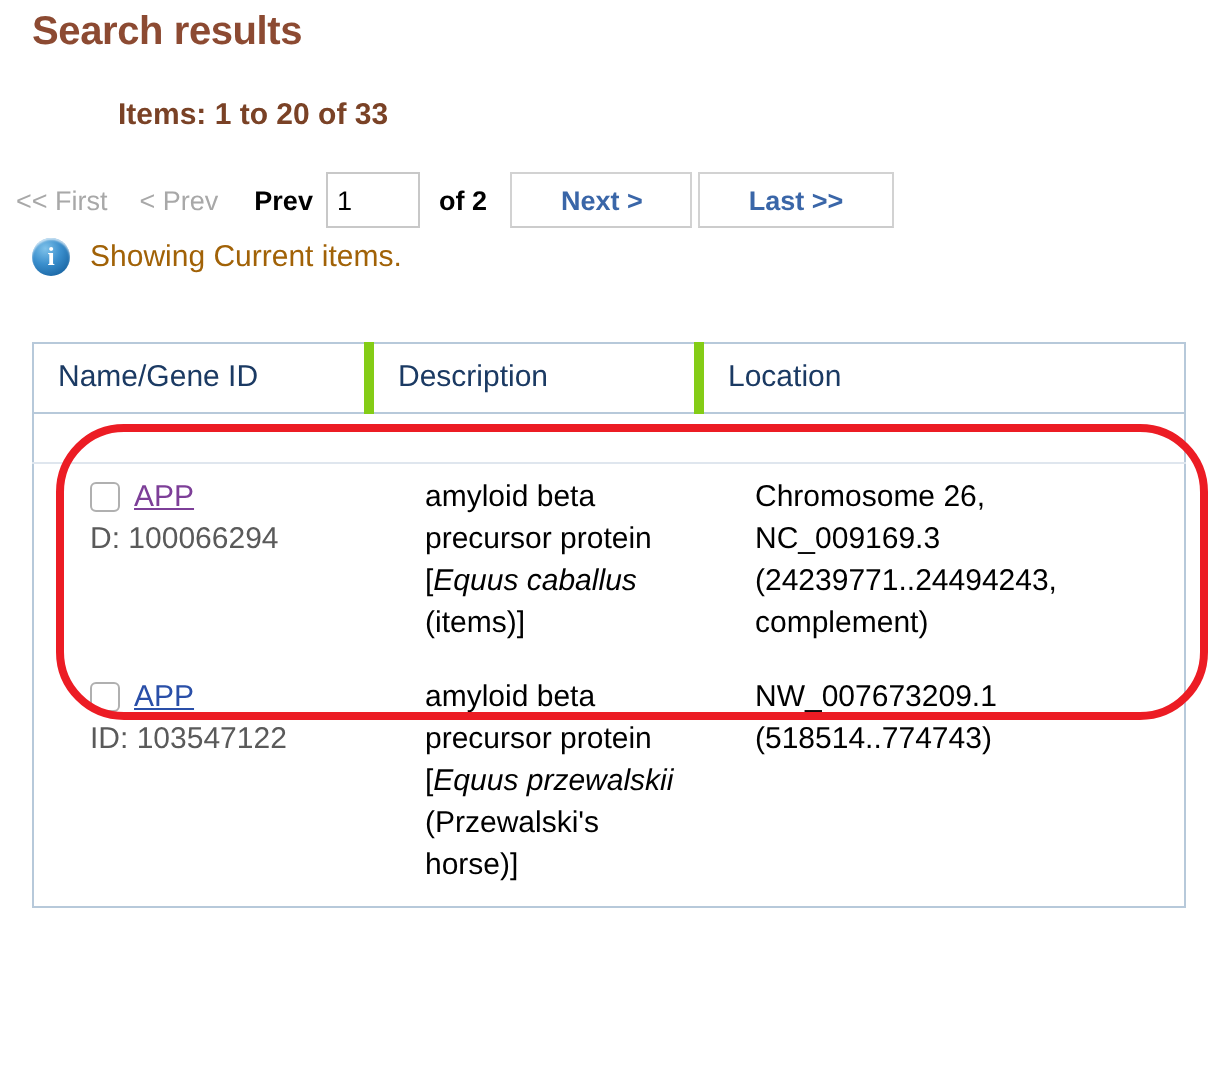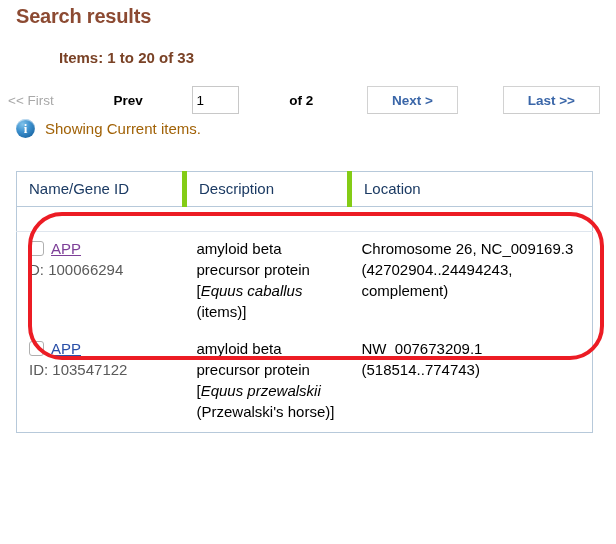--- a/index.html
+++ b/index.html
@@ -40,21 +40,21 @@
 
   
   .pager {
     position: absolute;
     left: 0;
     top: 86px;
     width: 600px;
     height: 28px;
     display: flex;
     align-items: stretch;
-    justify-content: space-between;
+    justify-content: flex-start;
     font-size: 13.5px;
   }
   .pager-link {
     display: flex;
     align-items: center;
     padding: 0 8px;
     color: #9b9b9b;
     white-space: nowrap;
     font-weight: normal;
   }
@@ -176,21 +176,21 @@
     padding: 0;
     background: #f4f6f8;
     border-bottom: 1px solid #dfe6ee;
   }
 
   .results-table td {
     vertical-align: top;
     font-size: 15px;
     color: #000000;
     line-height: 21px;
-    padding: 6px 10px 10px 12px;
+    padding: 6px 10px 10px 28px;
     background: #ffffff;
   }
   .cell-name { padding-left: 10px; }
 
   .name-head {
     display: flex;
     align-items: flex-start;
     gap: 7px;
   }
   .row-checkbox {
@@ -235,20 +235,21 @@
   }
 </style>
 </head>
 <body>
 
 <div class="page-title">Search results</div>
 <div class="items-count">Items: 1 to 20 of 33</div>
 
 <div class="pager">
   <span class="pager-link disabled">&lt;&lt; First</span>
+  <span class="pager-link disabled">&lt; Prev</span>
   <span class="pager-label">Prev</span>
   <input class="pager-input" type="text" value="1" style="">
   <span class="pager-of">of 2</span>
   <span class="pager-btn">Next &gt;</span>
   <span class="pager-btn">Last &gt;&gt;</span>
 </div>
 
 <div class="info-line">
   <span class="info-icon"></span>
   <span class="info-text">Showing Current items.</span>
@@ -276,21 +277,21 @@
 
     <tr>
       <td class="cell-name">
         <span class="name-head">
           <span class="row-checkbox"></span>
           <a class="gene-link visited">APP</a>
         </span>
         <span class="gene-id">D: 100066294</span>
       </td>
       <td><span>amyloid beta precursor protein [</span><span class="sp-italic">Equus caballus</span><span> (items)]</span></td>
-      <td>Chromosome 26, NC_009169.3 (42702904..24494243, complement)</td>
+      <td>Chromosome 26, NC_009169.3 (24239771..24494243, complement)</td>
     </tr>
 
     <tr>
       <td class="cell-name">
         <span class="name-head">
           <span class="row-checkbox"></span>
           <a class="gene-link">APP</a>
         </span>
         <span class="gene-id">ID: 103547122</span>
       </td>

